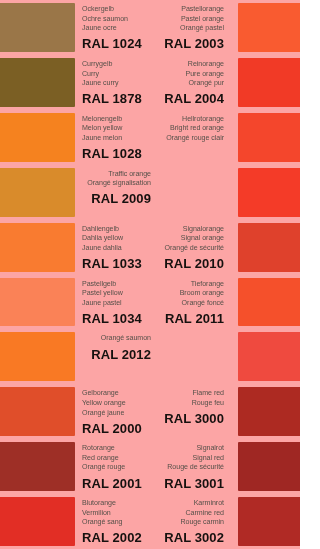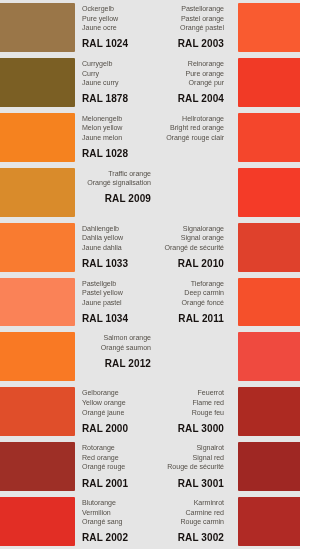--- a/index.html
+++ b/index.html
@@ -11,21 +11,21 @@
     width: 300px;
     height: 549px;
     font-family: "Liberation Sans", sans-serif;
     overflow: hidden;
     position: relative;
   }
   #chart {
     width: 300px;
     height: 549px;
     position: relative;
-    background: #e5e5e5;
+    background: #fca5a5;
     display: flex;
     flex-direction: column;
   }
   .row {
     position: relative;
     flex: 1 1 0;
     display: flex;
     flex-direction: row;
     align-items: stretch;
     min-height: 0;
@@ -65,42 +65,42 @@
   }
   .name-de, .name-en, .name-fr {
     font-size: 7.1px;
     line-height: 9.6px;
     color: #555049;
     letter-spacing: -0.05px;
     white-space: nowrap;
     overflow: hidden;
   }
   .ral-code {
-    font-size: 10px;
+    font-size: 13px;
     line-height: 13px;
     font-weight: bold;
     color: #16110f;
     margin-top: 3.5px;
     letter-spacing: 0.1px;
     white-space: nowrap;
   }
   .spacer {
     flex: 1 1 auto;
   }
 </style>
 </head>
 <body>
 
 <div id="chart">
 
   <div class="row">
     <div class="swatch-left" style="background-color: rgb(154, 118, 72);"></div>
     <div class="text-col text-left">
       <div class="name-de">Ockergelb</div>
-      <div class="name-en">Pure yellow</div>
+      <div class="name-en">Ochre saumon</div>
       <div class="name-fr">Jaune ocre</div>
       <div class="ral-code">RAL 1024</div>
     </div>
     <div class="text-col text-right">
       <div class="name-de">Pastellorange</div>
       <div class="name-en">Pastel orange</div>
       <div class="name-fr">Orangé pastel</div>
       <div class="ral-code">RAL 2003</div>
     </div>
     <div class="spacer"></div>
@@ -174,49 +174,47 @@
   <div class="row">
     <div class="swatch-left" style="background-color: rgb(250, 130, 87);"></div>
     <div class="text-col text-left">
       <div class="name-de">Pastellgelb</div>
       <div class="name-en">Pastel yellow</div>
       <div class="name-fr">Jaune pastel</div>
       <div class="ral-code">RAL 1034</div>
     </div>
     <div class="text-col text-right">
       <div class="name-de">Tieforange</div>
-      <div class="name-en">Deep carmin</div>
+      <div class="name-en">Broom orange</div>
       <div class="name-fr">Orangé foncé</div>
       <div class="ral-code">RAL 2011</div>
     </div>
     <div class="spacer"></div>
     <div class="swatch-right" style="background-color: rgb(245, 80, 43);"></div>
   </div>
 
   <div class="row">
     <div class="swatch-left" style="background-color: rgb(249, 121, 36);"></div>
     <div class="text-col text-right">
-      <div class="name-en">Salmon orange</div>
       <div class="name-fr">Orangé saumon</div>
       <div class="ral-code">RAL 2012</div>
     </div>
     <div class="spacer"></div>
     <div class="swatch-right" style="background-color: rgb(239, 74, 63);"></div>
   </div>
 
   <div class="row">
     <div class="swatch-left" style="background-color: rgb(224, 78, 42);"></div>
     <div class="text-col text-left">
       <div class="name-de">Gelborange</div>
       <div class="name-en">Yellow orange</div>
       <div class="name-fr">Orangé jaune</div>
       <div class="ral-code">RAL 2000</div>
     </div>
     <div class="text-col text-right">
-      <div class="name-de">Feuerrot</div>
       <div class="name-en">Flame red</div>
       <div class="name-fr">Rouge feu</div>
       <div class="ral-code">RAL 3000</div>
     </div>
     <div class="spacer"></div>
     <div class="swatch-right" style="background-color: rgb(173, 42, 34);"></div>
   </div>
 
   <div class="row">
     <div class="swatch-left" style="background-color: rgb(158, 47, 38);"></div>

